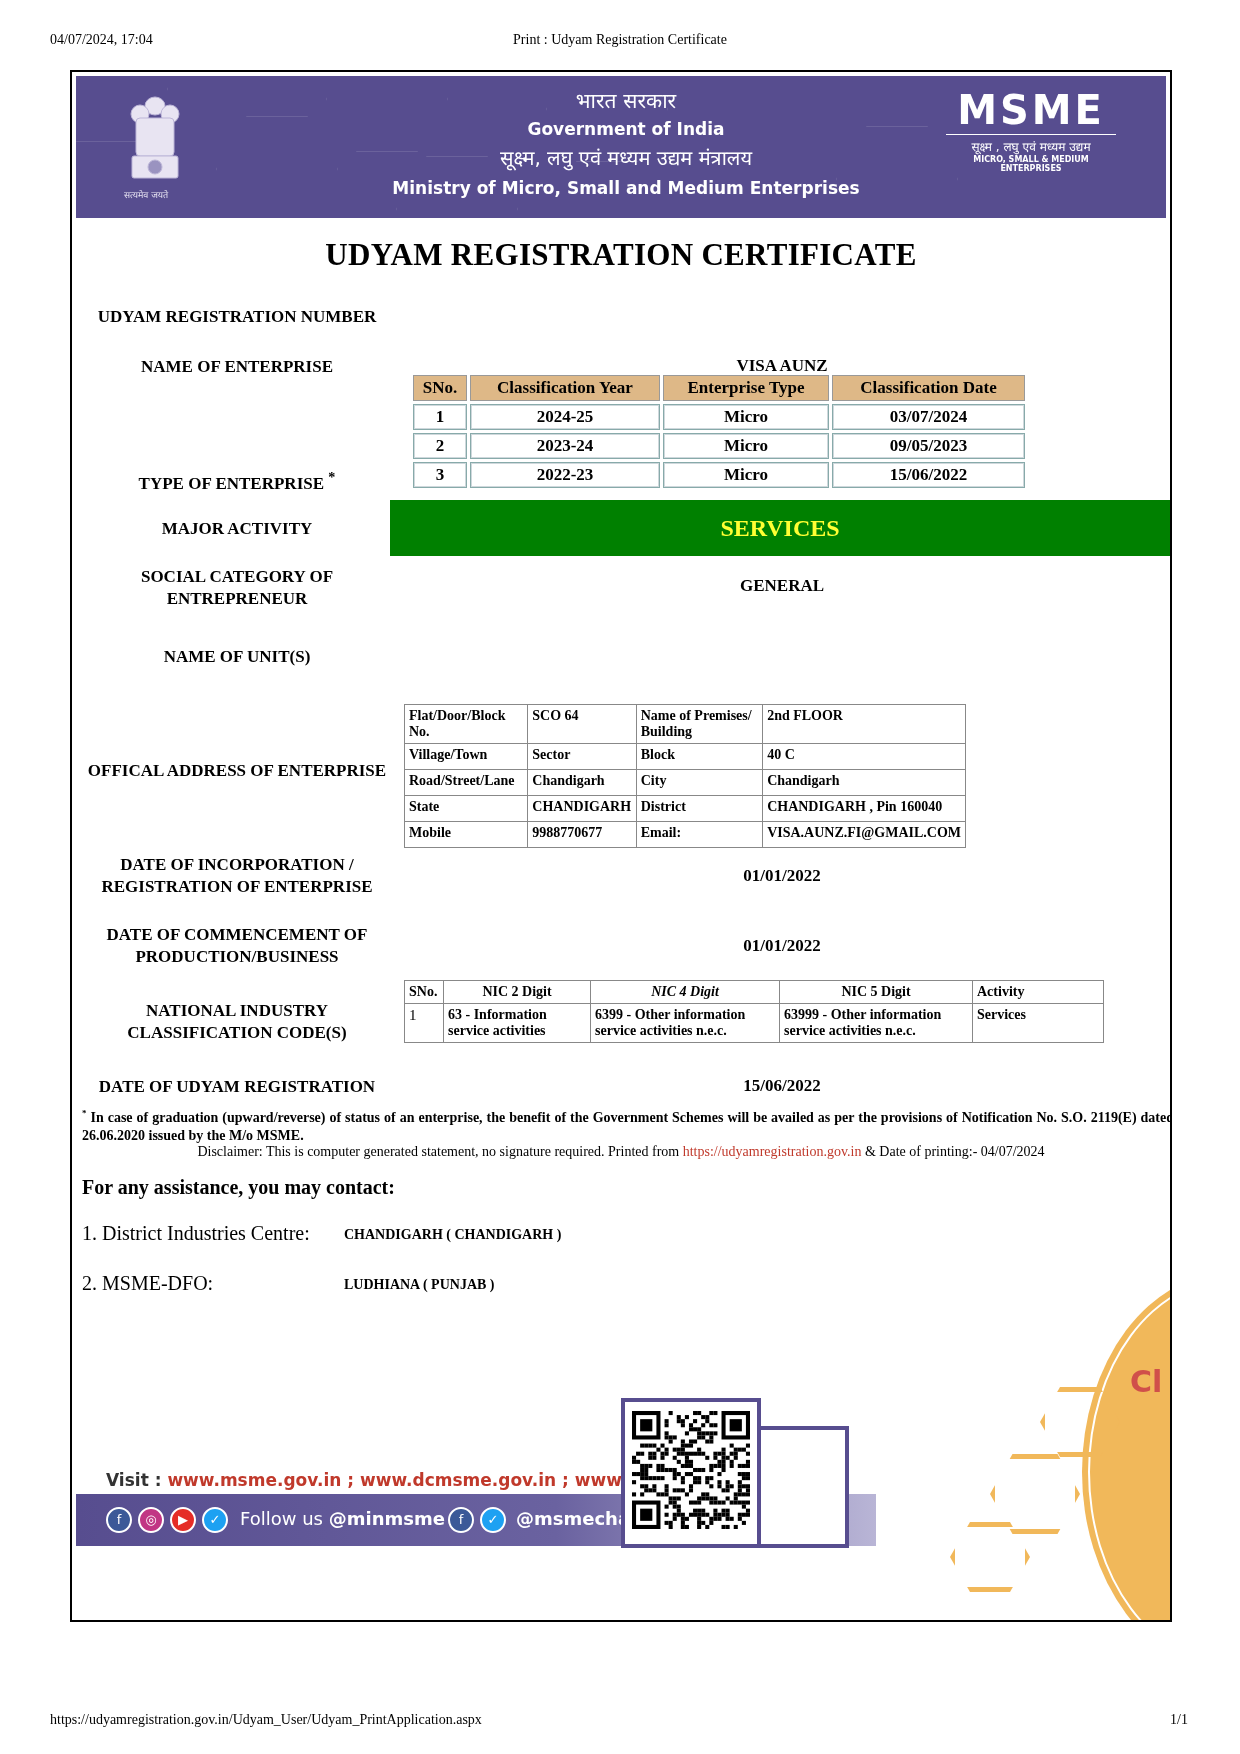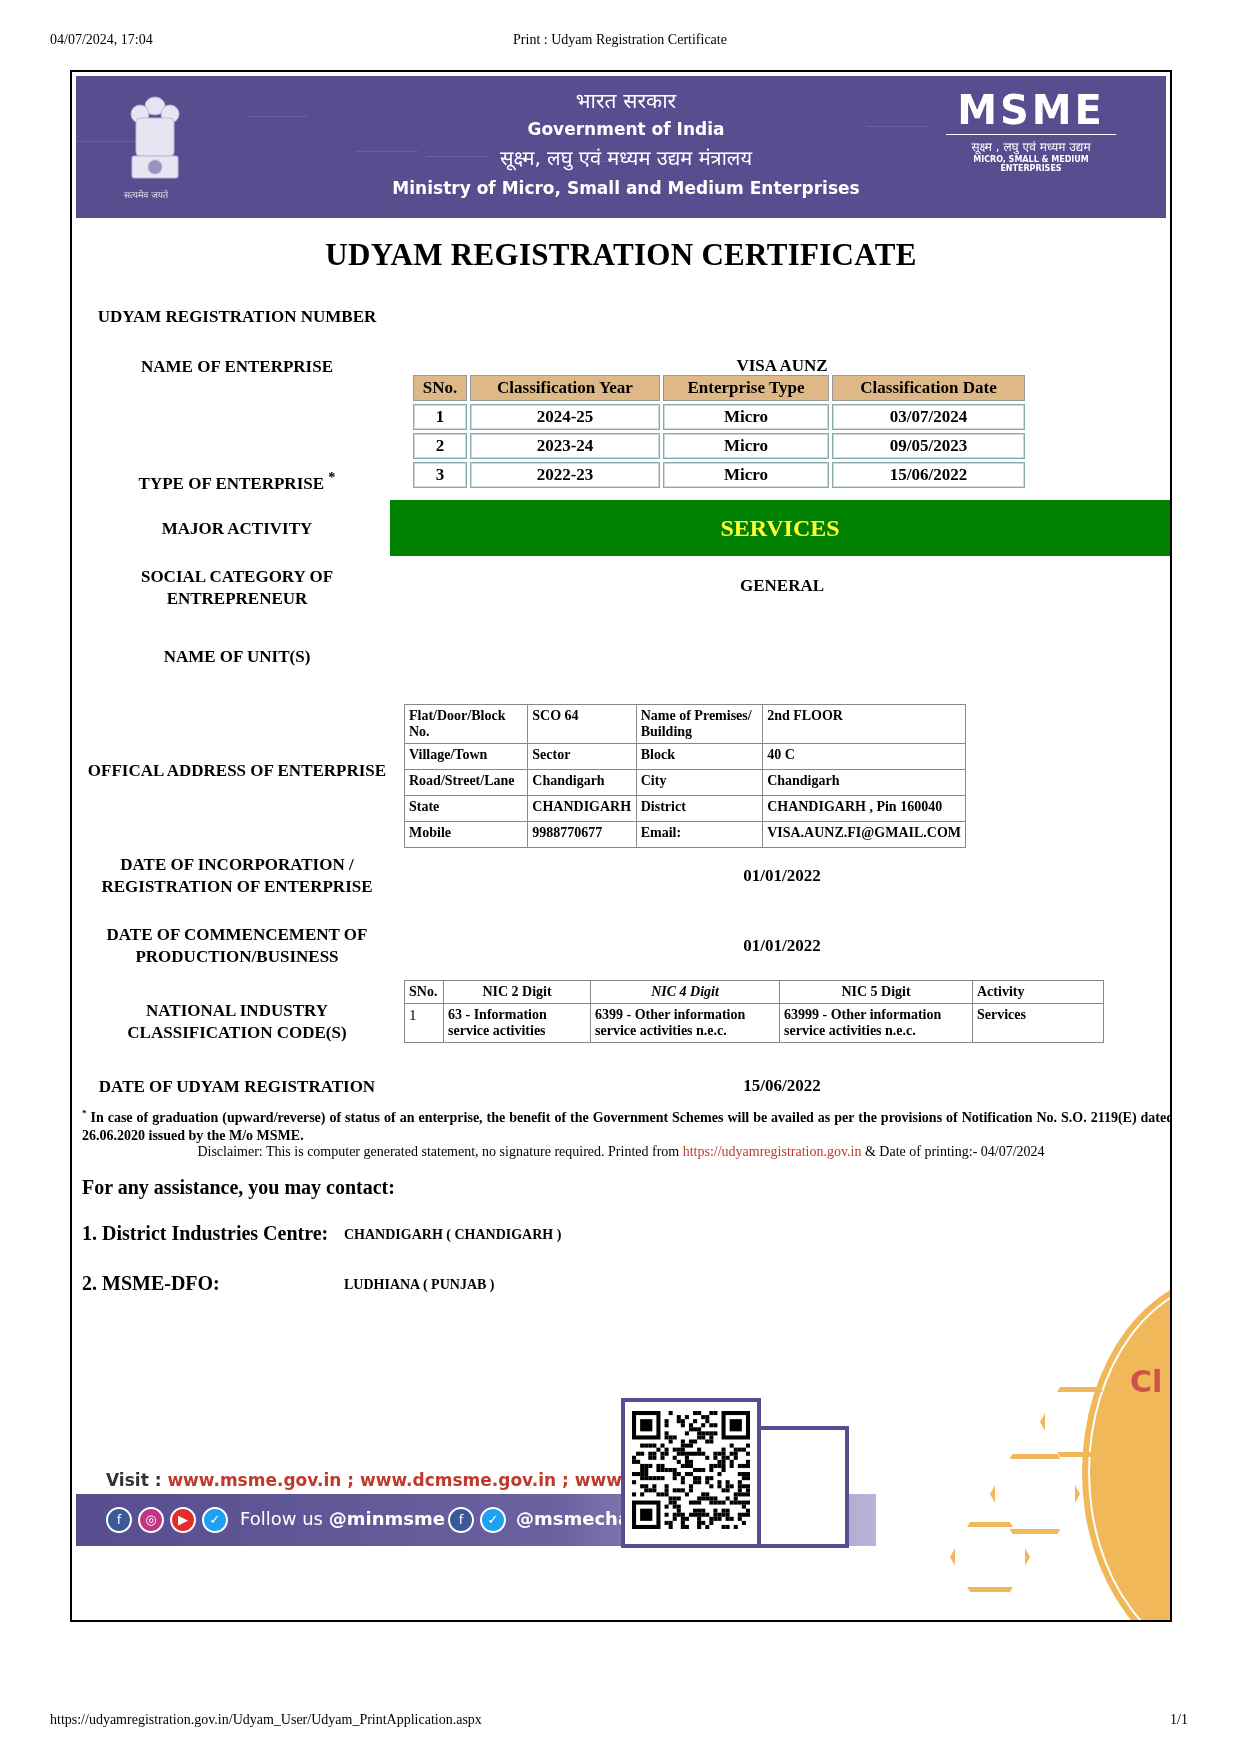--- a/index.html
+++ b/index.html
@@ -37,21 +37,21 @@
   .unit-tbl { left:332px; top:554px; width:700px; }
   .addr-tbl { left:332px; top:632px; width:562px; }
   .addr-tbl td { height:19px; }
   .nic-tbl { left:332px; top:908px; width:700px; }
 
   .footnote { position:absolute; left:10px; top:1032px; width:1092px; font-size:14px; font-weight:bold; text-align:justify; line-height:18px; }
   .footnote sup { font-size:9px; }
   .disclaimer { position:absolute; left:0; width:100%; top:1072px; text-align:center; font-size:14px; }
   .disclaimer .link { color:#c0392b; }
   .assist-h { position:absolute; left:10px; top:1104px; font-size:20px; font-weight:bold; }
-  .contact-l { position:absolute; left:10px; font-size:20px; font-weight:bold; }
+  .contact-l { position:absolute; left:10px; font-size:20px; font-weight:normal; }
   .contact-v { position:absolute; left:272px; font-size:14px; font-weight:bold; }
 
   .visit { position:absolute; left:34px; top:1468px; font-size:17px; font-weight:bold; color:#333; font-family:"DejaVu Sans", sans-serif; white-space:nowrap; }
   .visit .link { color:#c0392b; }
   .follow-bar { position:absolute; left:4px; top:1492px; width:800px; height:52px; background:linear-gradient(90deg,#574d8f 0%,#6a62a0 60%,#b9b5d6 100%); }
   .soc { position:absolute; top:1505px; width:26px; height:26px; border-radius:50%; border:2px solid #fff; box-sizing:border-box; color:#fff; font-size:13px; text-align:center; line-height:22px; font-family:"DejaVu Sans", sans-serif; }
   .follow-txt { position:absolute; top:1506px; color:#fff; font-size:18px; font-family:"DejaVu Sans", sans-serif; white-space:nowrap; }
   .qr-frame { position:absolute; left:619px; top:1396px; width:140px; height:150px; border:4px solid #574d8f; background:#fff; box-sizing:border-box; }
   .qr-side { position:absolute; left:755px; top:1424px; width:92px; height:122px; border:4px solid #574d8f; border-left:none; background:#fff; box-sizing:border-box; }
   .qr { position:absolute; left:630px; top:1409px; width:118px; height:118px; }

